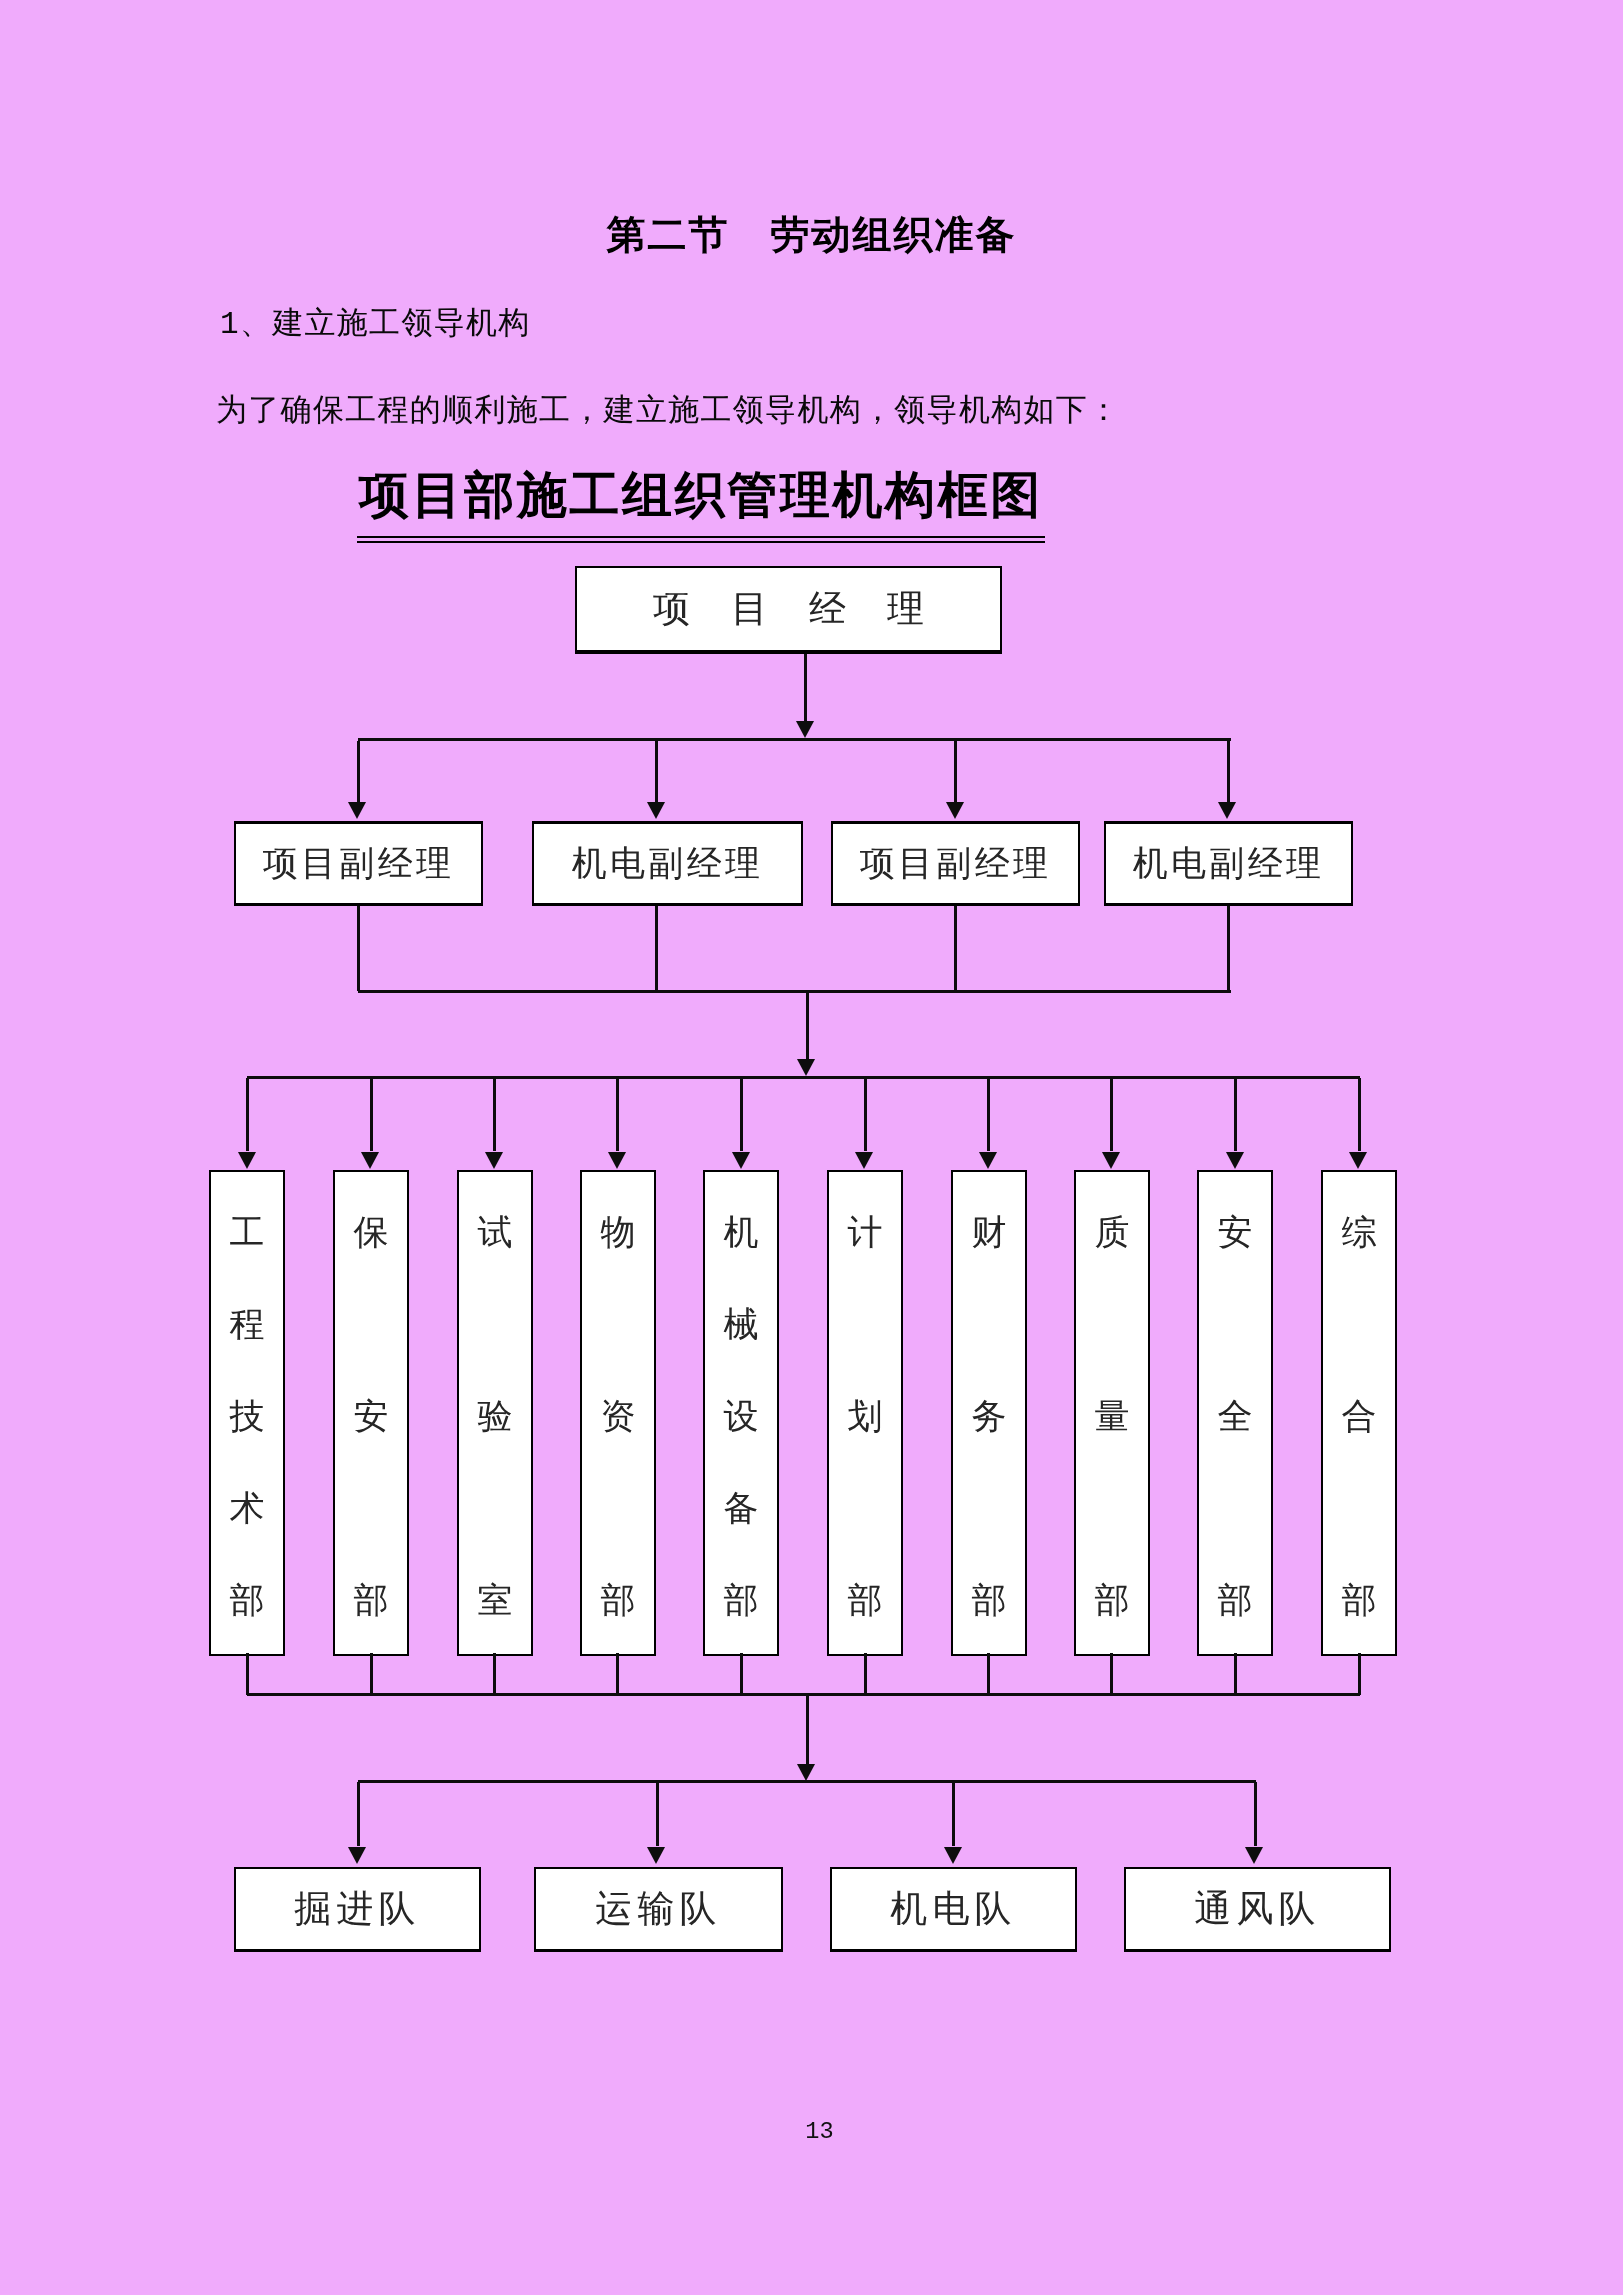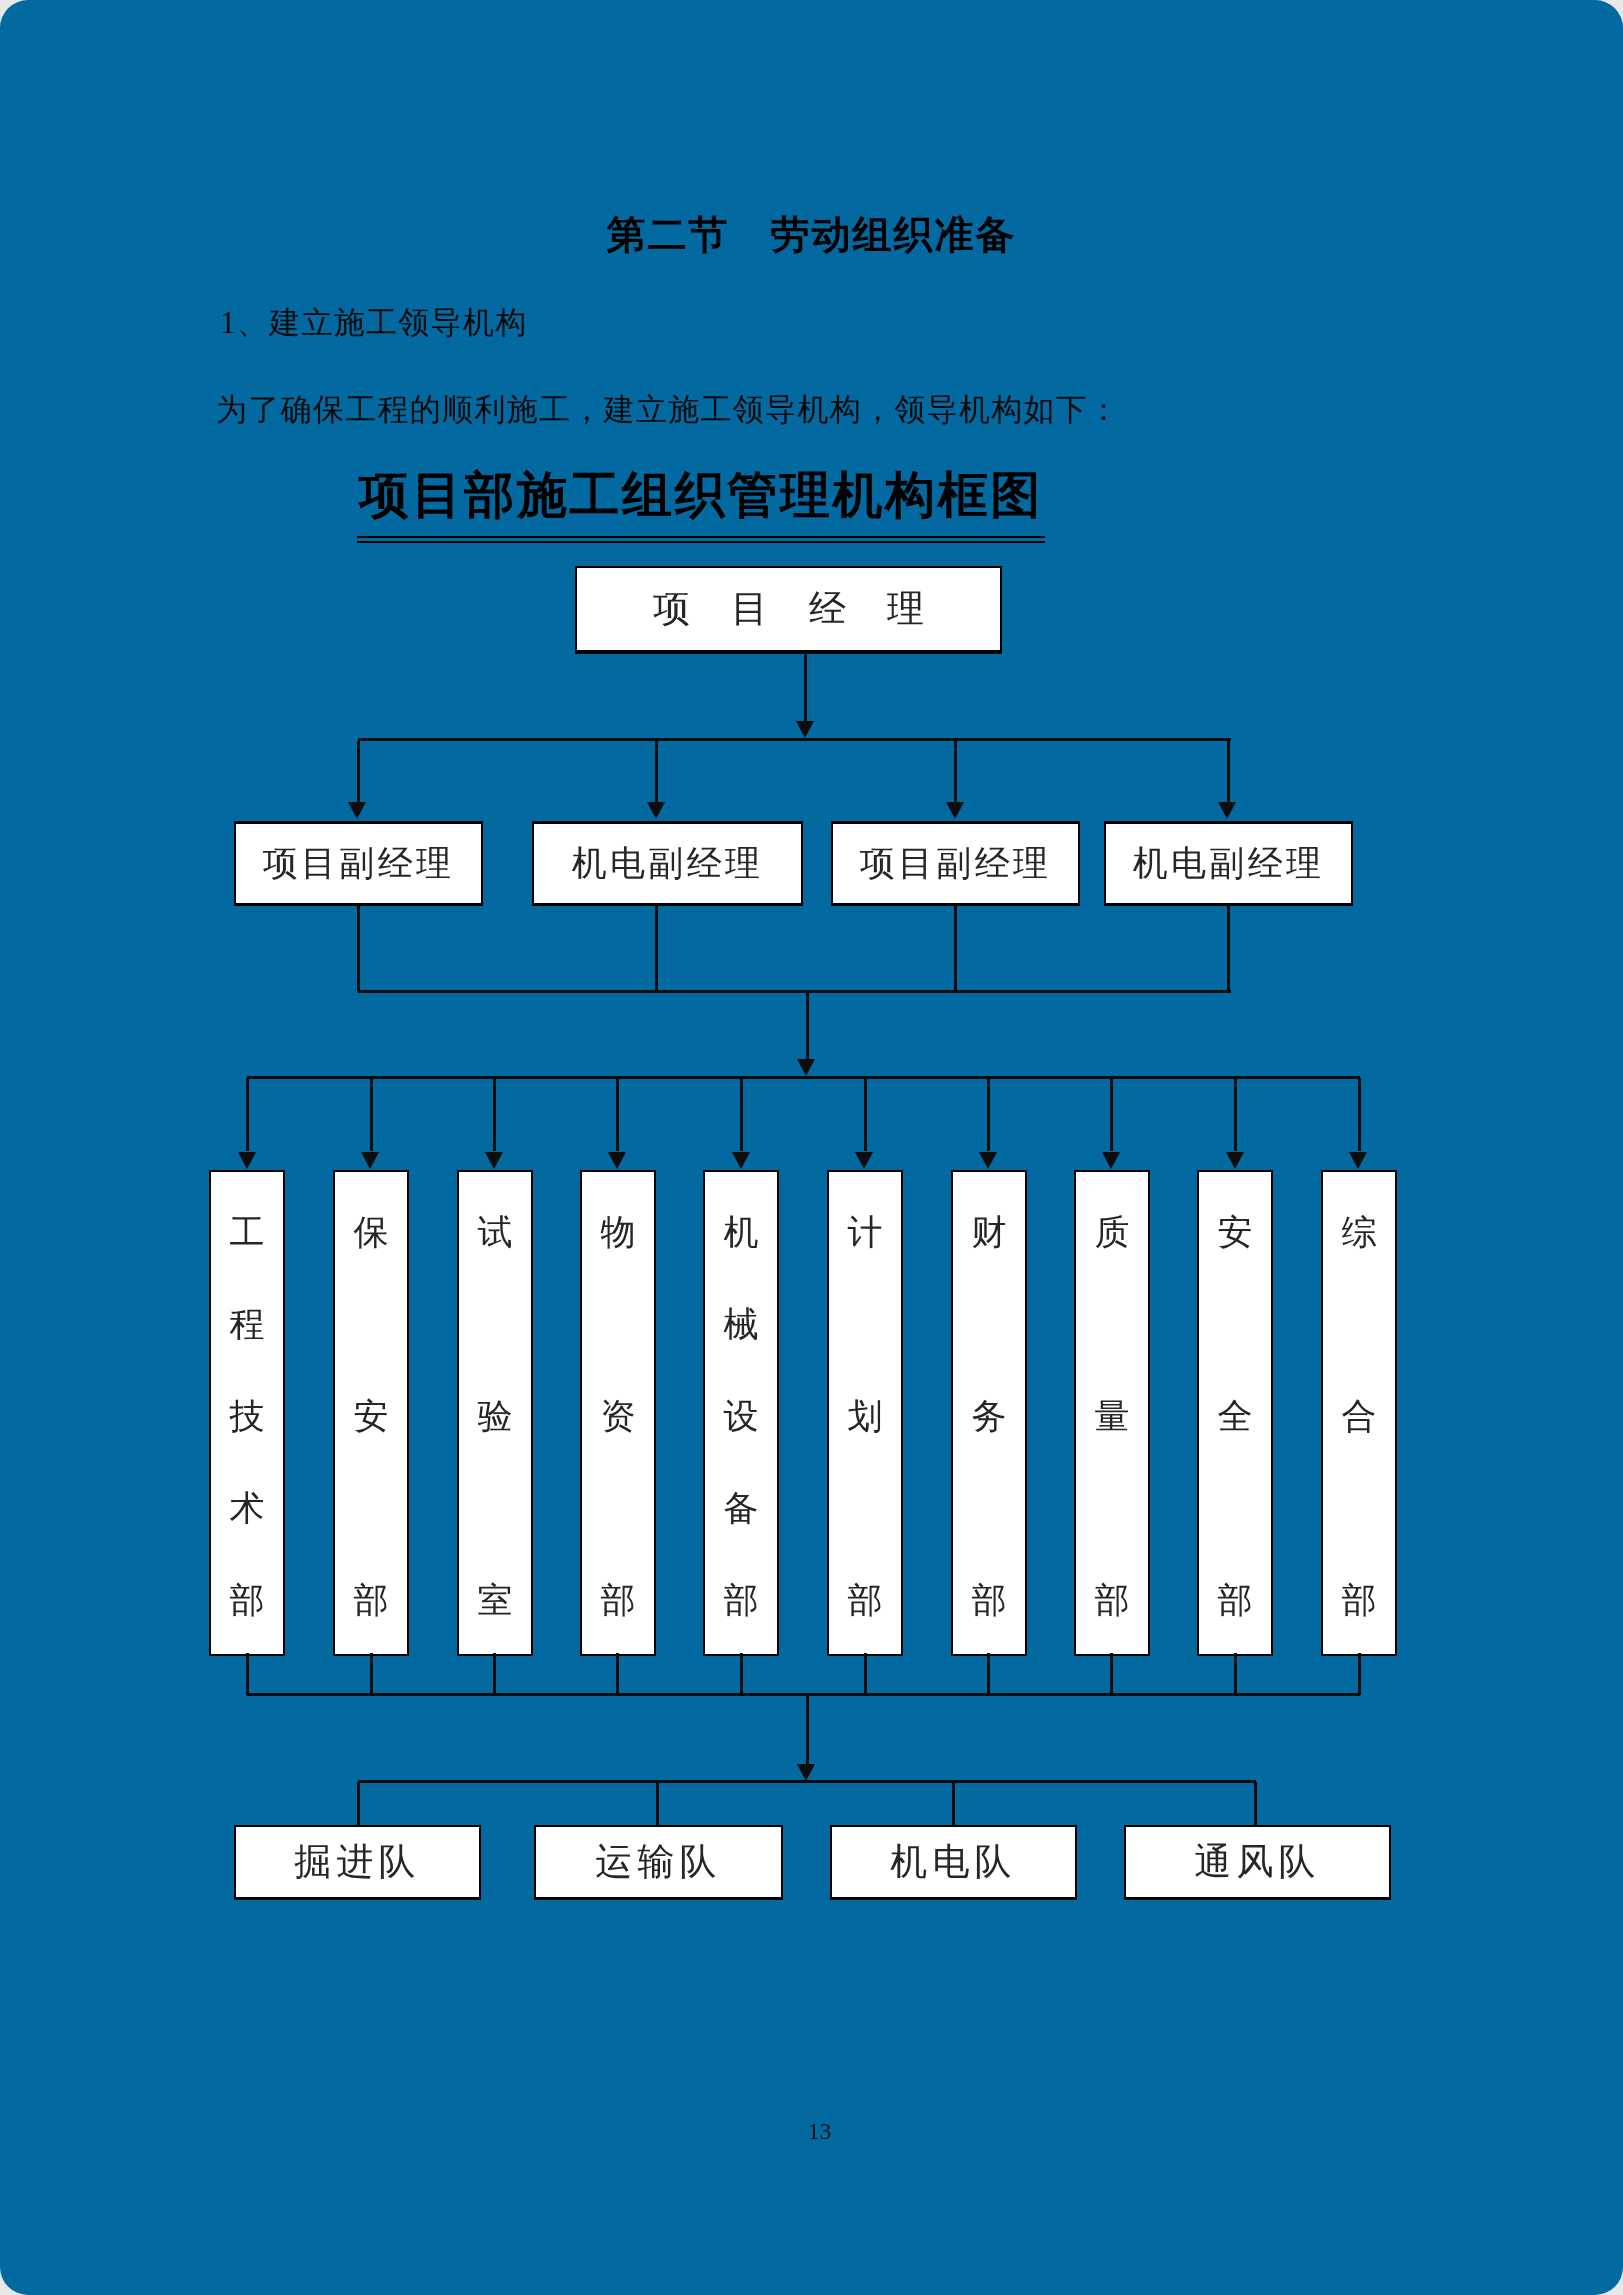--- a/index.html
+++ b/index.html
@@ -1,23 +1,22 @@
 <!DOCTYPE html>
 <html style="font-size:10.5px"><head>
 <meta charset="utf-8">
 <style>
   html,body{margin:0;padding:0;background:#e8e8e8;}
   .page{
     position:relative;
     width:1623px;height:2295px;
-    background:#0369a1;
-    font-family:Liberation Serif, serif;
+    background:#f0abfc;
+    font-family:Liberation Mono, monospace;
     color:#000;
     overflow:hidden;
-    border-radius:28px;
   }
   .abs{position:absolute;}
   
   .section-heading{
     left:0;right:0;top:208px;
     text-align:center;
     font-size:39px;font-weight:bold;
     letter-spacing:2px;
     color:#000;
   }
@@ -73,21 +72,21 @@
   }
   .dept{
     top:1170px;width:76px;height:486px;
     border-width:2px;
     flex-direction:column;
     justify-content:space-between;
     padding:37px 0 30px 0;
     font-size:35px;
   }
   .team{
-    top:1825px;height:75px;
+    top:1867px;height:85px;
     border-width:2.6px 2.6px 3.9px 2.6px;
     font-size:37px;letter-spacing:5.2px;
   }
 </style>
 </head>
 <body>
 
 <div class="page">
 
   <div class="abs section-heading">第二节　劳动组织准备</div>

